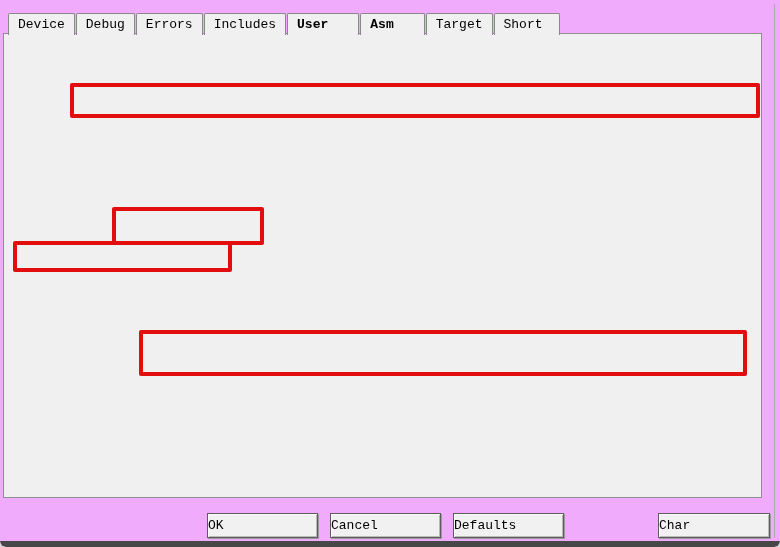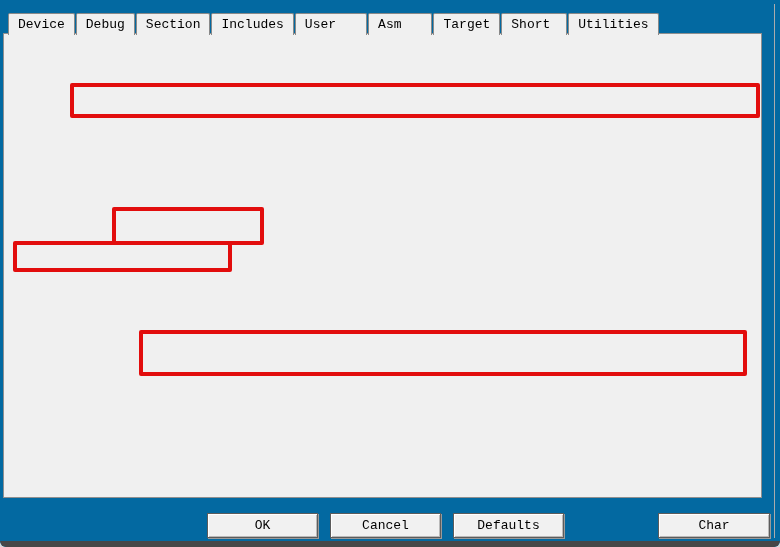--- a/index.html
+++ b/index.html
@@ -1,32 +1,32 @@
 <!DOCTYPE html>
 <html><head>
 <meta charset="utf-8">
 <style>
   * { margin:0; padding:0; box-sizing:border-box; }
   html,body { background:#d8d8d8; }
   #dialog {
     position:relative; width:780px; height:547px;
-    background:#0369a1; overflow:hidden;
+    background:#f0abfc; overflow:hidden;
     font-family:"Liberation Sans", sans-serif; font-size:12px; color:#000;
     border-radius:0 0 6px 6px;
   }
 
   
   .tabbar { position:absolute; left:8px; top:8px; height:27px; display:flex; align-items:flex-end; z-index:3; }
   .tab {
     font-family:"Liberation Mono", monospace; font-size:13px;
     background:#f0f0f0; border:1px solid #898989; border-bottom:none;
     border-radius:2px 2px 0 0; padding:3px 9px 3px 9px; margin-right:1px;
     white-space:nowrap; cursor:default;
   }
-  .tab.pad-wide { padding-right:30px; }
+  .tab.pad-wide { padding-right:30px;font-weight:bold; }
   .tab.pad-mid  { padding-right:16px; }
   .tab.active {
     padding:6px 12px 5px 12px; position:relative; top:2px; z-index:4;
     background:#f0f0f0; border-color:#6e6e6e;
   }
 
   
   .page {
     position:absolute; left:3px; top:33px; width:759px; height:465px;
     border:1px solid #8f8f8f; background:#f0f0f0; z-index:1;
@@ -70,44 +70,43 @@
 
   
   .hl { position:absolute; border:4px solid #e20d0d; border-radius:2px; pointer-events:none; z-index:6; }
 
   
   .pushbtn {
     position:absolute; height:25px; background:#f1f1f1;
     border:1px solid #5c5c5c;
     box-shadow: inset 1px 1px 0 #ffffff, inset -1px -1px 0 #b9b9b9, 1px 1px 0 #9a9a9a;
     font-family:"Liberation Mono", monospace; font-size:13px;
-    text-align:center; line-height:23px; cursor:default;
+    text-align:left; line-height:23px; cursor:default;
   }
   .browse {
     position:absolute; background:#ececec; border:1px solid #7d7d7d;
     box-shadow: inset 1px 1px 0 #ffffff, inset -1px -1px 0 #9c9c9c;
     font-family:"Liberation Sans", sans-serif; font-size:12px; color:#1a3c8c;
     text-align:center; line-height:20px; cursor:default;
   }
 </style>
 </head>
 <body>
 
 <div id="dialog">
 
   <div class="tabbar">
     <div class="tab">Device</div>
     <div class="tab">Debug</div>
-    <div class="tab">Section</div>
+    <div class="tab">Errors</div>
     <div class="tab">Includes</div>
     <div class="tab pad-wide">User</div>
     <div class="tab pad-wide">Asm</div>
     <div class="tab">Target</div>
     <div class="tab pad-mid">Short</div>
-    <div class="tab">Utilities</div>
   </div>
 
   <div class="page"></div>
   <div class="right-edge"></div>
   <div class="bottom-edge"></div>
 
   <div class="group" style="left:14px; top:60px; width:739px; height:91px;">
     <span class="group-label">Preprocessor Symbols</span>
   </div>
   <div class="lbl r" style="left:20px; top:94px; width:52px;">Define:</div>

